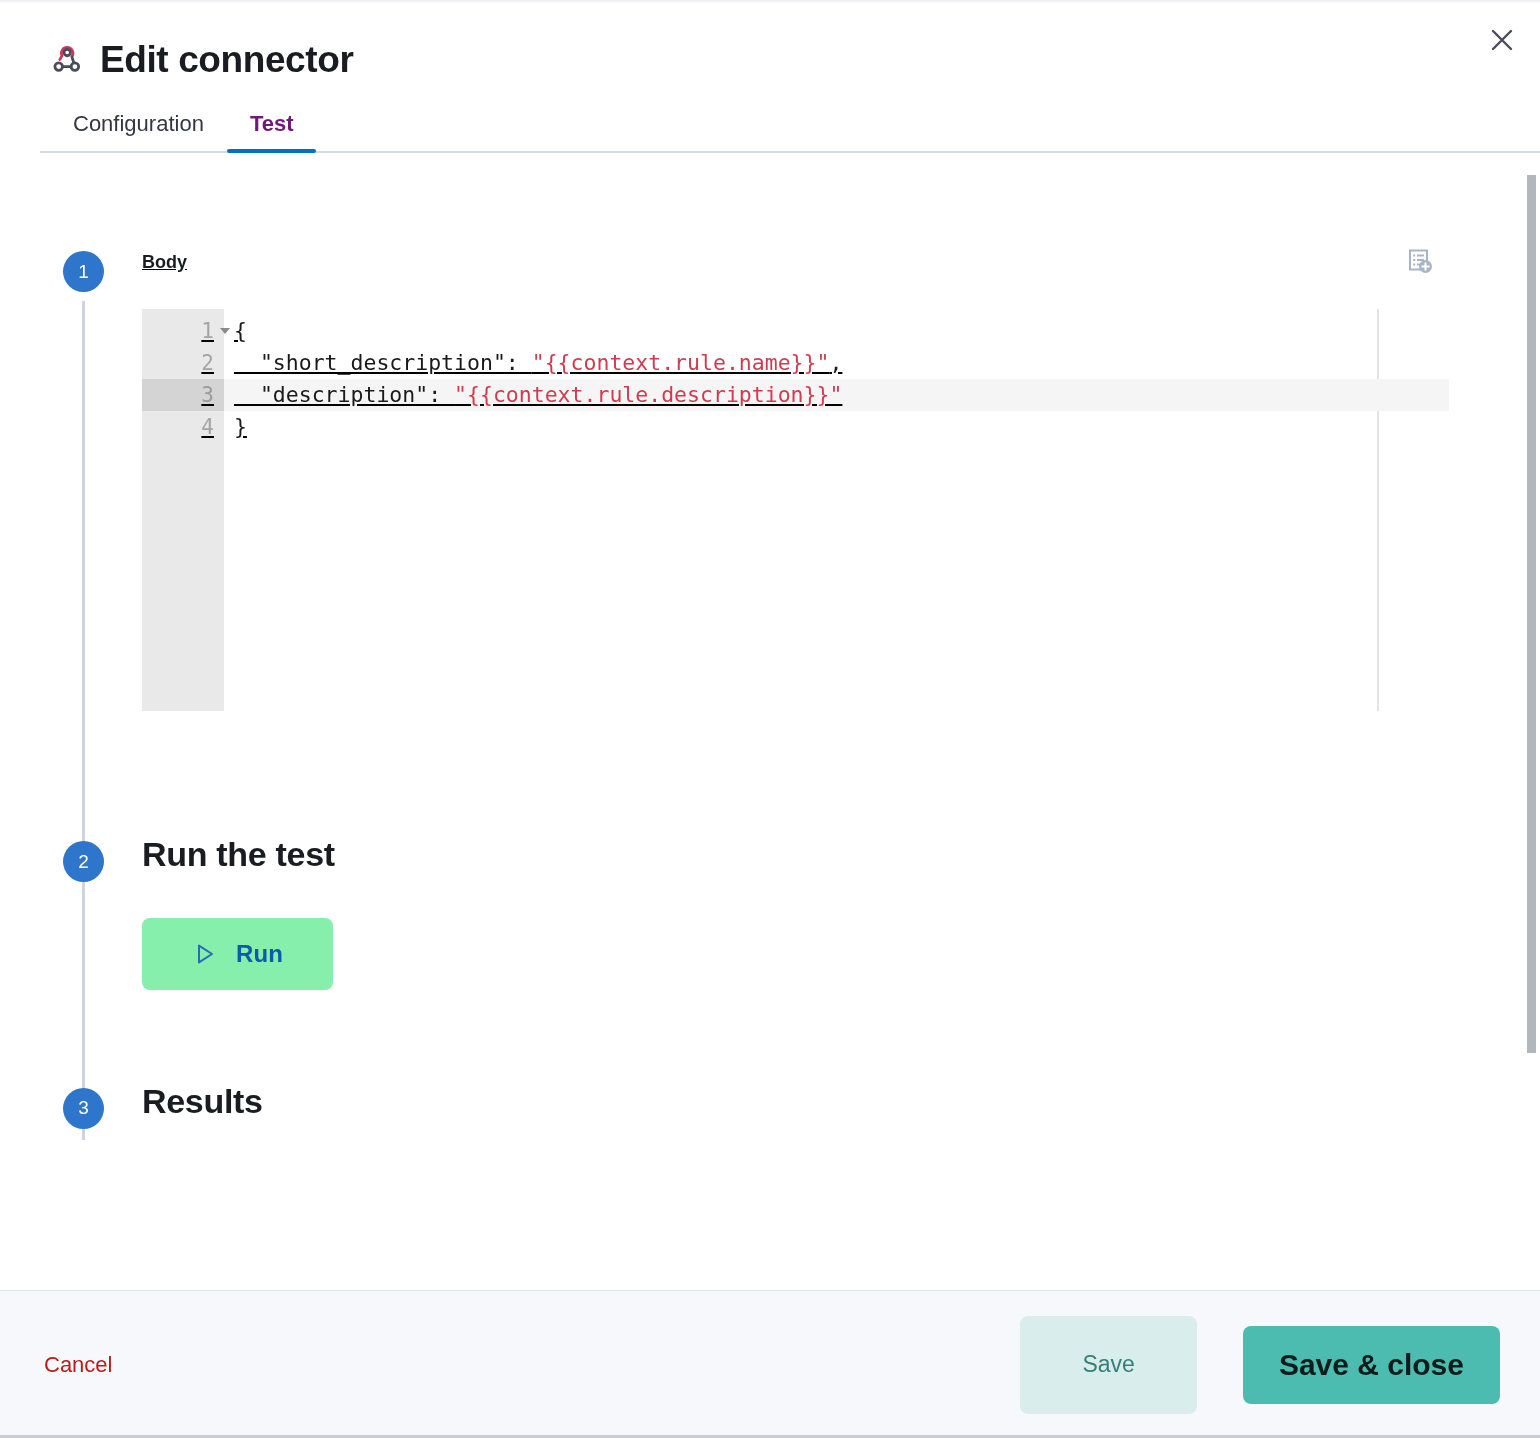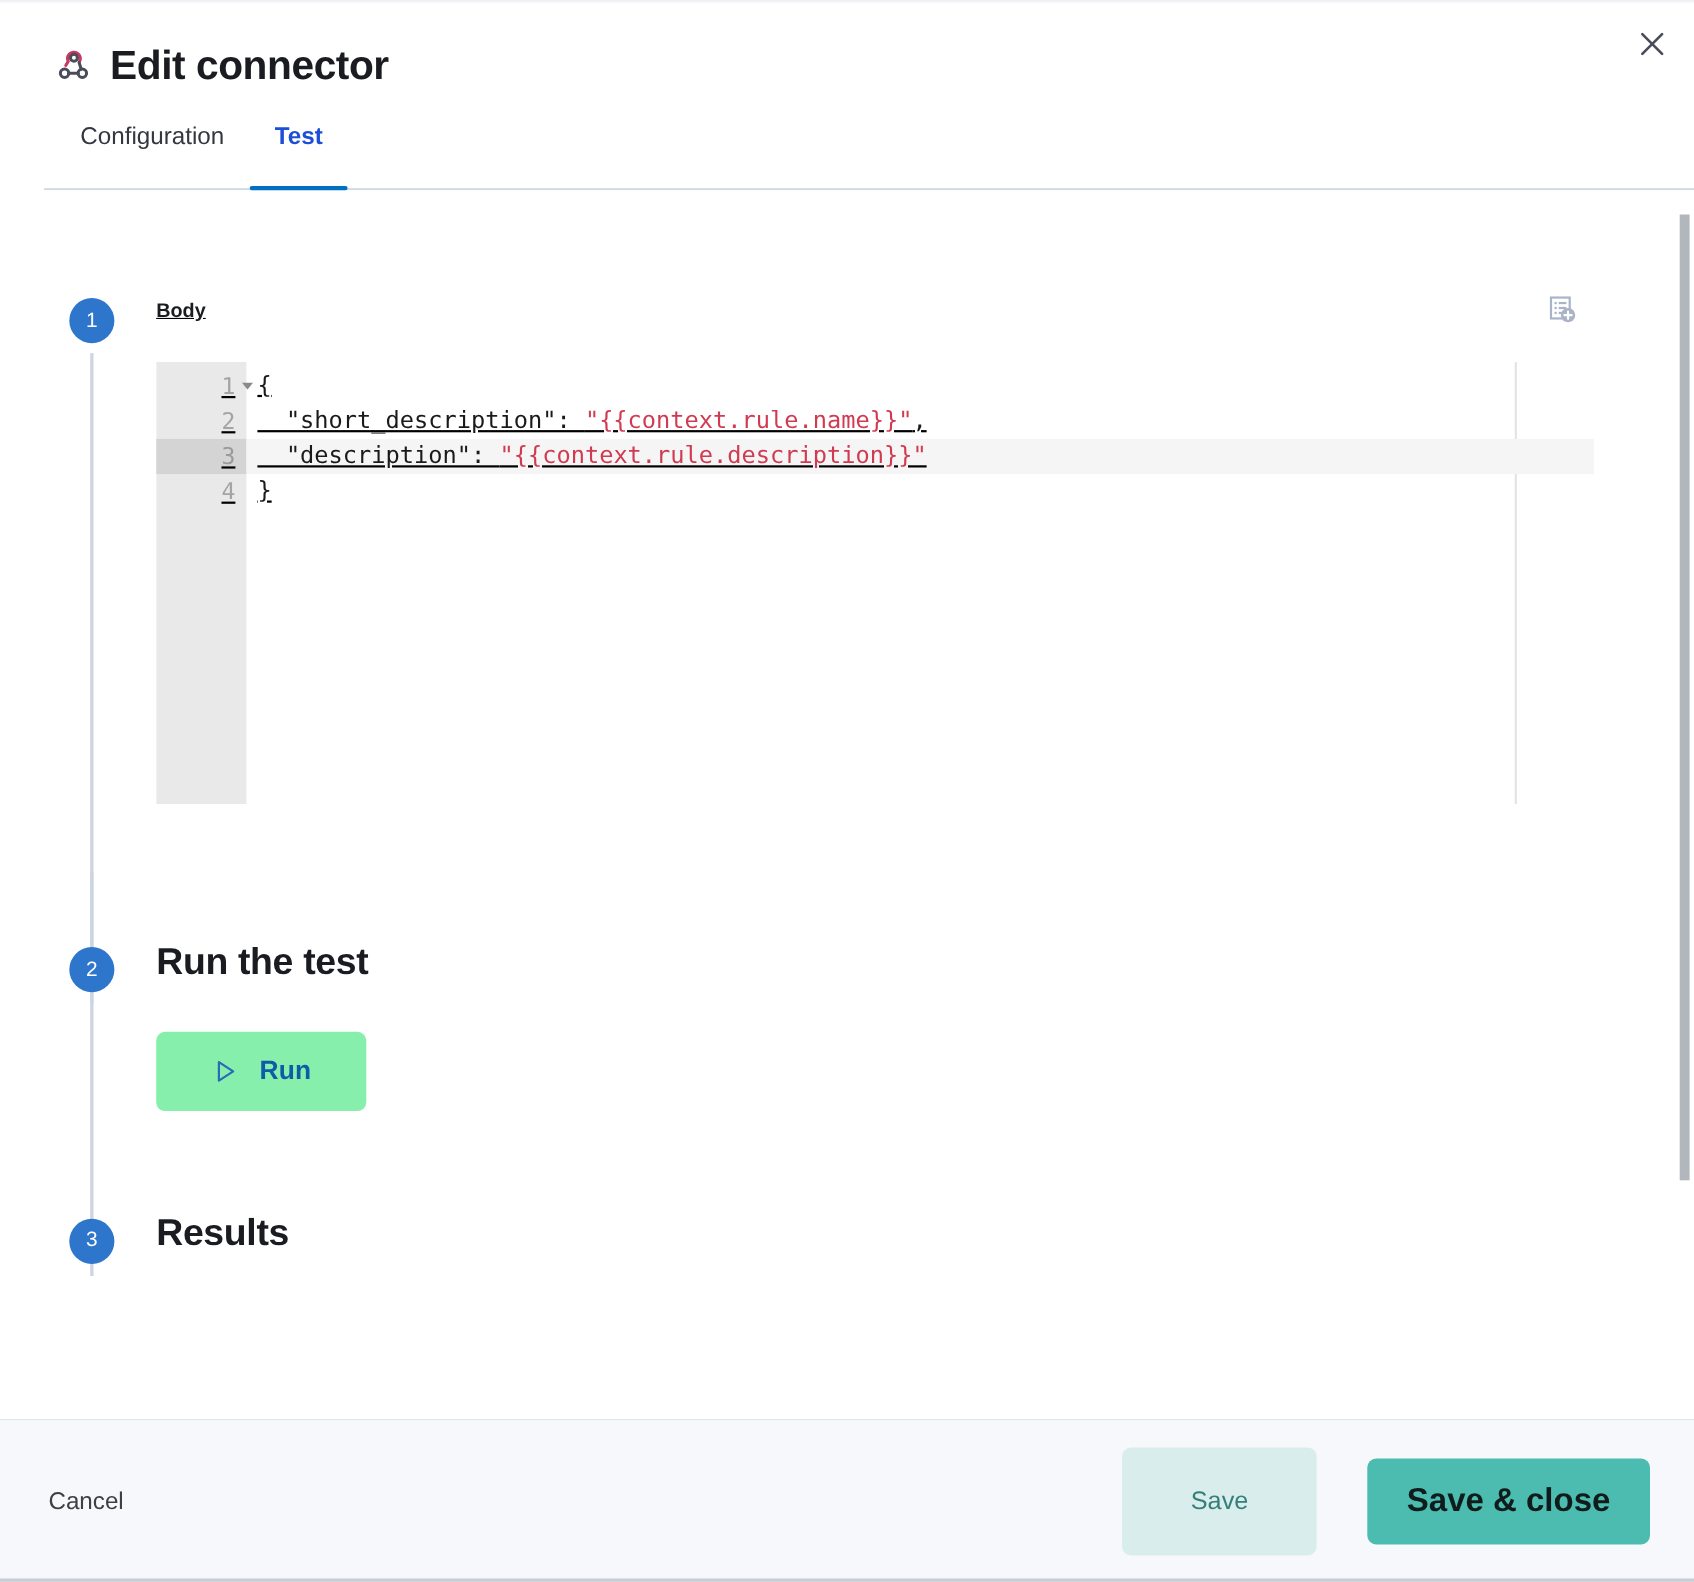--- a/index.html
+++ b/index.html
@@ -81,31 +81,31 @@
     left: 0;
     right: -40px;
     bottom: 0;
     height: 2px;
     background: #d3dae6;
   }
   .tab {
     position: relative;
     background: transparent;
     border: none;
-    padding: 0 23px 36px 23px;
+    padding: 0 23px 16px 23px;
     font-family: inherit;
     font-size: 22px;
     line-height: 1.2;
     font-weight: 400;
     color: #343741;
     cursor: pointer;
     z-index: 1;
   }
   .tab.is-selected {
-    color: #1d4ed8;
+    color: #701a75;
     font-weight: 600;
   }
   .tab.is-selected::after {
     content: "";
     position: absolute;
     left: 0;
     right: 0;
     bottom: 0;
     height: 4px;
     background: #0071c2;
@@ -299,21 +299,21 @@
     justify-content: space-between;
     padding: 0 40px;
     height: 148px;
   }
   .footer-right { display: flex; align-items: center; gap: 46px; }
   .cancel-btn {
     background: transparent;
     border: none;
     font-family: inherit;
     font-size: 22px;
-    color: #404040;
+    color: #b91c1c;
     cursor: pointer;
     padding: 10px 4px;
     font-weight: 400;
   }
   .save-btn {
     background: #d9eeec;
     border: none;
     border-radius: 8px;
     font-family: inherit;
     font-size: 23px;

